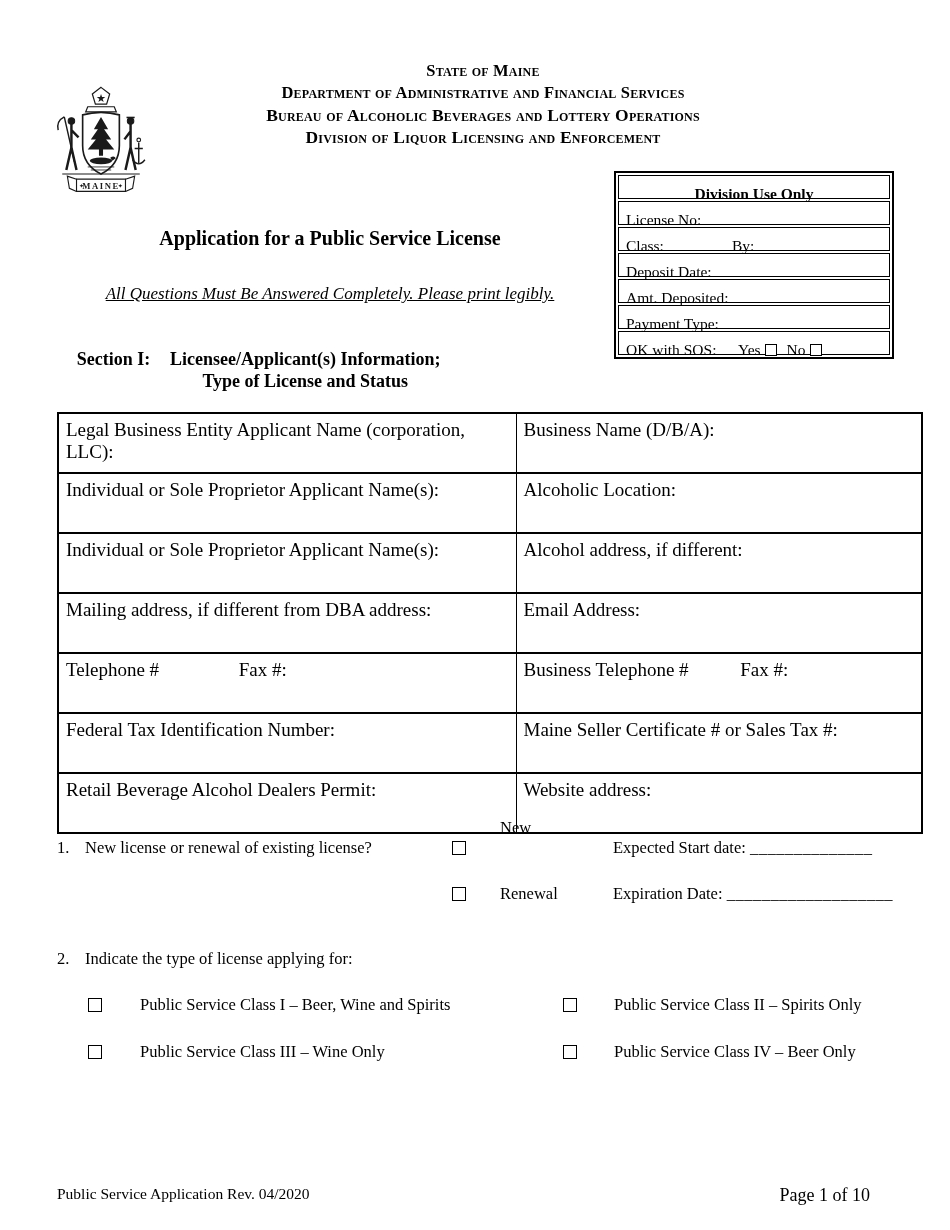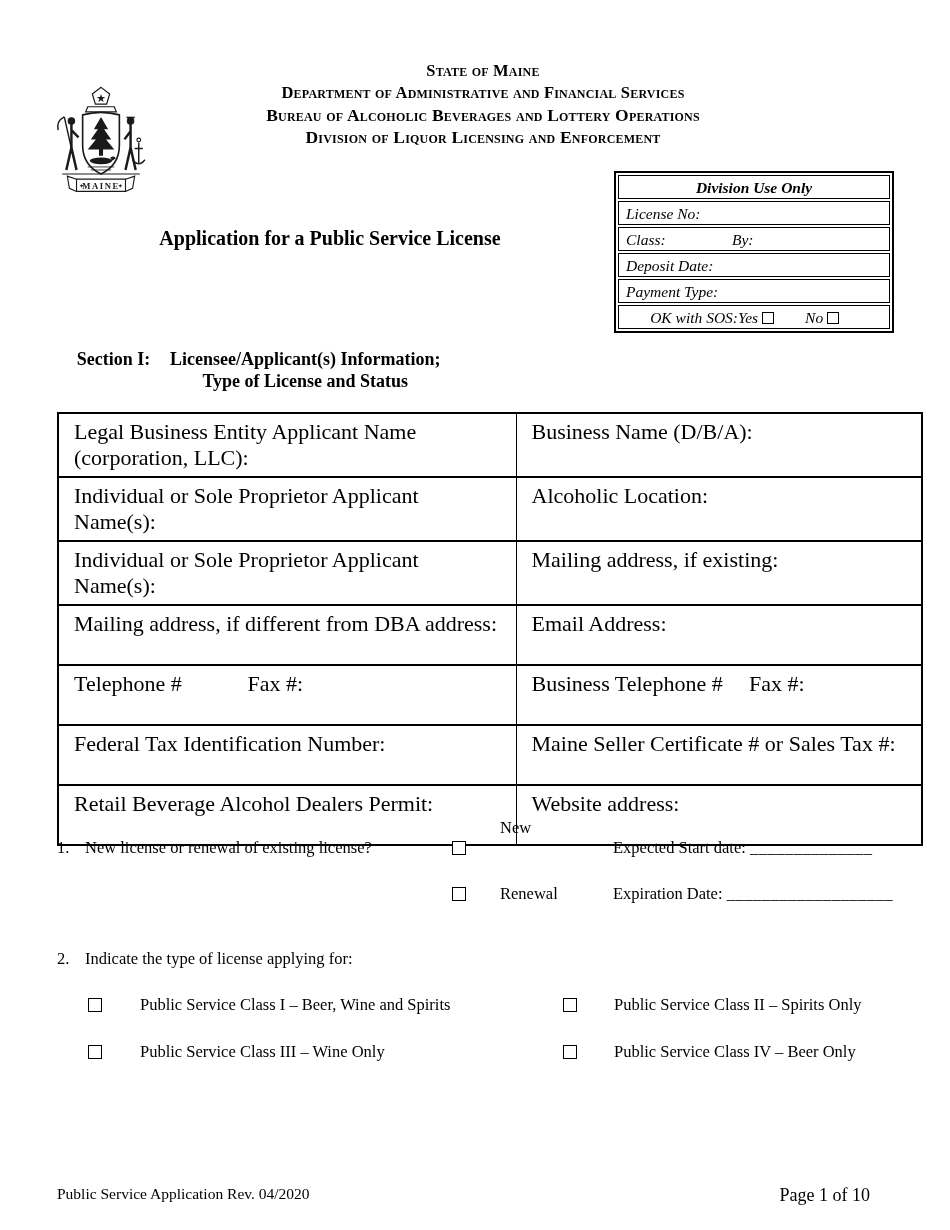--- a/index.html
+++ b/index.html
@@ -15,43 +15,43 @@
   .seal { position:absolute; left:50px; top:86px; width:102px; height:118px; }
 
   
   .gov-header { position:absolute; top:60px; left:8px; width:100%; text-align:center; font-weight:bold; }
   .gov-line { font-variant:small-caps; line-height:22px; letter-spacing:0.2px; }
   .gov-line.s { font-size:16.5px; }
   .gov-line.l { font-size:17.5px; }
 
   
   .dbox { position:absolute; left:614px; top:171px; width:280px; border:2px solid #000; padding:2px; background:#fff; }
-  .dbox-row { border:1px solid #000; height:24px; line-height:21px; padding:1px 7px; margin-bottom:2px; font-size:15.5px; white-space:nowrap;font-style:italic; }
+  .dbox-row { border:1px solid #000; height:24px; line-height:21px; padding:7px 7px; margin-bottom:2px; font-size:15.5px; white-space:nowrap; }
   .dbox-row:last-child { margin-bottom:0; }
   .dbox-title { font-weight:bold; text-align:center; }
   .dbox-class { display:inline-block; width:106px; }
-  .sos-label { display:inline-block; width:112px;text-align:right; }
-  .sos-no { margin-left:31px; }
+  .sos-label { display:inline-block; width:112px; }
+  .sos-no { margin-left:10px; }
 
   
   .cb { display:inline-block; width:14px; height:14px; border:1.5px solid #000; background:#fff; vertical-align:-2px; }
   .cb-small { width:12px; height:12px; border-width:1px; margin-left:4px; vertical-align:-1px; }
 
   
   .doc-title { position:absolute; top:227px; left:57px; width:546px; text-align:center; font-size:20px; font-weight:bold; }
   .instruction { position:absolute; top:284px; left:57px; width:546px; text-align:center; font-size:17px; font-style:italic; text-decoration:underline; }
   .section1 { position:absolute; top:348px; left:57px; display:flex; font-weight:bold; font-size:18px; line-height:22px;text-align:center; }
   .sec-label { width:113px; }
 
   
   .info-table { position:absolute; top:412px; left:57px; width:864px; border-collapse:collapse; border:2px solid #000; table-layout:fixed; }
   .info-table td {
     border-top:2px solid #000; border-bottom:2px solid #000;
     border-left:1px solid #000; border-right:1px solid #000;
-    vertical-align:top; padding:5px 15px; height:60px; font-size:22px;
+    vertical-align:top; padding:5px 7px; height:60px; font-size:19px;
   }
   td.c1 { width:458px; } td.c2 { width:406px; }
   .tel-a { display:inline-block; min-width:168px; }
   .tel-b { display:inline-block; min-width:212px; }
 
   .blank { letter-spacing:0.5px; }
   .footer-right { right:80px; }
 </style>
 </head>
 <body>
@@ -109,28 +109,32 @@
     <div class="dbox-row">
       <span>License No:</span>
     </div>
     <div class="dbox-row">
       <span class="dbox-class">Class:</span><span>By:</span>
     </div>
     <div class="dbox-row">
       <span>Deposit Date:</span>
     </div>
     <div class="dbox-row">
+      <span>Amt. Deposited:</span>
+    </div>
+    <div class="dbox-row">
       <span>Payment Type:</span>
     </div>
     <div class="dbox-row">
       <span class="sos-label">OK with SOS:</span><span>Yes</span><span class="cb cb-small"></span><span class="sos-no">No</span><span class="cb cb-small"></span>
     </div>
   </div>
 
   <div class="doc-title">Application for a Public Service License</div>
+  <div class="instruction">All Questions Must Be Answered Completely. Please print legibly.</div>
 
   <div class="section1">
     <div class="sec-label">Section I:</div>
     <div class="sec-lines">
       <div>Licensee/Applicant(s) Information;</div>
       <div>Type of License and Status</div>
     </div>
   </div>
 
   <table class="info-table">
@@ -138,21 +142,21 @@
         <tr>
       <td class="c1"><span>Legal Business Entity Applicant Name (corporation, LLC):</span></td>
       <td class="c2"><span>Business Name (D/B/A):</span></td>
     </tr>
     <tr>
       <td class="c1"><span>Individual or Sole Proprietor Applicant Name(s):</span></td>
       <td class="c2"><span>Alcoholic Location:</span></td>
     </tr>
     <tr>
       <td class="c1"><span>Individual or Sole Proprietor Applicant Name(s):</span></td>
-      <td class="c2"><span>Mailing address, if existing:</span></td>
+      <td class="c2"><span>Alcohol address, if different:</span></td>
     </tr>
     <tr>
       <td class="c1"><span>Mailing address, if different from DBA address:</span></td>
       <td class="c2"><span>Email Address:</span></td>
     </tr>
     <tr>
       <td class="c1">
         <span class="tel-a">Telephone #</span>
         <span>Fax #:</span>
       </td>

